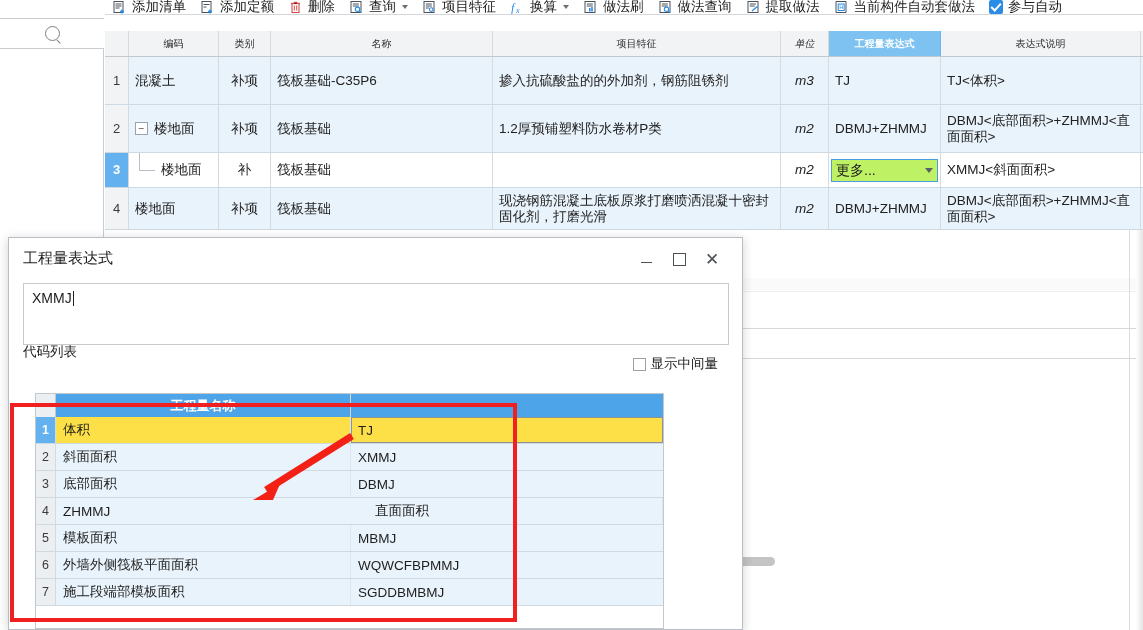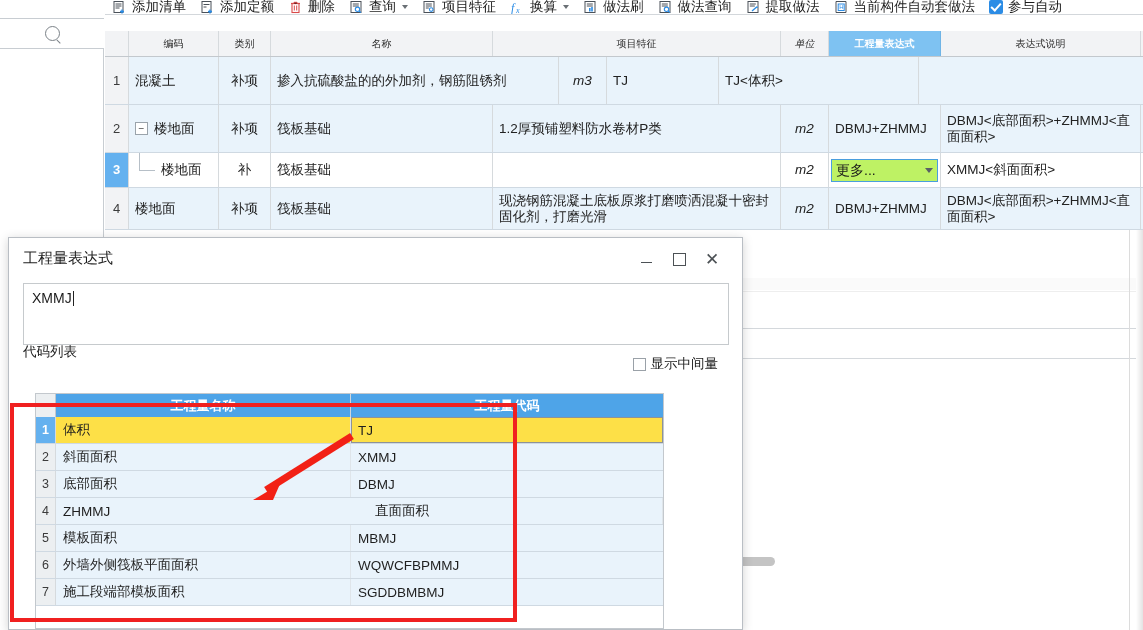--- a/index.html
+++ b/index.html
@@ -253,20 +253,21 @@
     <div class="gh c-feat">项目特征</div>
     <div class="gh c-unit">单位</div>
     <div class="gh c-expr sel">工程量表达式</div>
     <div class="gh c-desc">表达式说明</div>
   </div>
 
   <div class="grow" style="height:48px">
     <div class="gc rownum">1</div>
     <div class="gc c-code">混凝土</div>
     <div class="gc c-type ctr">补项</div>
+    <div class="gc c-name">筏板基础-C35P6</div>
     <div class="gc c-feat">
         <span class="two">掺入抗硫酸盐的的外加剂，钢筋阻锈剂</span>
       </div>
     <div class="gc c-unit ctr">m3</div>
     <div class="gc c-expr">TJ</div>
     <div class="gc c-desc">
         <span class="two">TJ&lt;体积&gt;</span>
       </div>
   </div>
 
@@ -360,21 +361,20 @@
 
   <div id="mid-check">
     <span class="cbx-empty"></span>
     <span>显示中间量</span>
   </div>
 
   <div id="codetable">
     <div class="chead">
       <div class="ch c1"></div>
       <div class="ch c2">工程量名称</div>
-      <div class="ch c3">工程量代码</div>
     </div>
 
     <div class="crow sel">
       <div class="cc n sel">1</div>
       <div class="cc a">体积</div>
       <div class="cc b">TJ</div>
     </div>
     <div class="crow">
       <div class="cc n">2</div>
       <div class="cc a">斜面面积</div>

